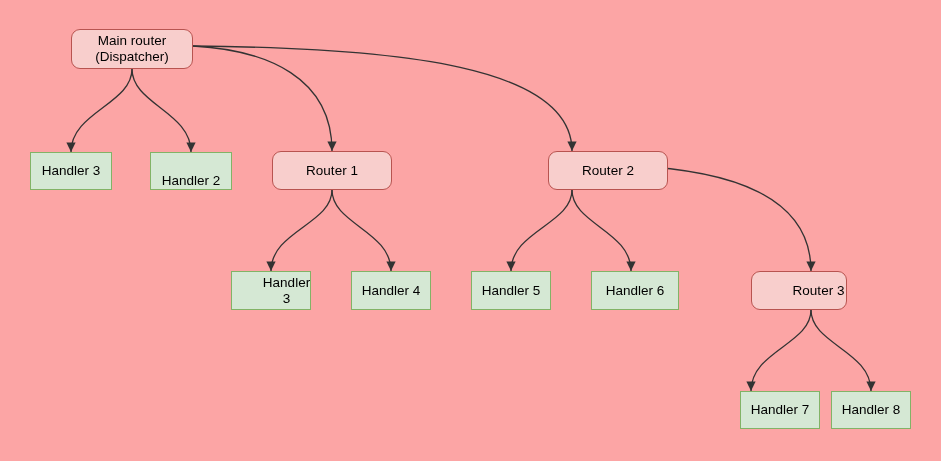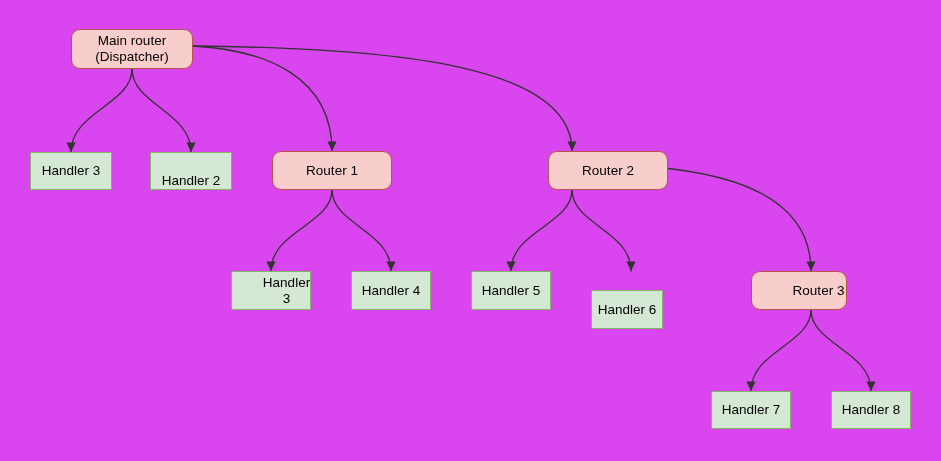--- a/index.html
+++ b/index.html
@@ -56,21 +56,21 @@
     stroke-linecap: round;
   }
   .arrow-head {
     fill: #333333;
     stroke: none;
   }
 </style>
 </head>
 <body>
 
-<div id="canvas" style="width: 941px; height: 461px; background: #d946ef;">
+<div id="canvas" style="width: 941px; height: 461px; background: #fca5a5;">
 
   <svg id="edge-layer" viewBox="0 0 941 461" width="941" height="461" xmlns="http://www.w3.org/2000/svg" style="width: 941px; height: 461px;">
       <g>
         <path class="edge-path" d="M 132 69 C 132 104 71 112 71 152" stroke="#333333"></path>
         <path d="M 71 152 L 66.4 142.5 L 75.6 142.5 Z" class="arrow-head" fill="#333333"></path>
       </g>
       <g>
         <path class="edge-path" d="M 132 69 C 132 104 191 112 191 152" stroke="#333333"></path>
         <path d="M 191 152 L 186.4 142.5 L 195.6 142.5 Z" class="arrow-head" fill="#333333"></path>
       </g>
@@ -115,19 +115,19 @@
   <div id="node-layer">
       <div class="node node-router" style="left: 71px; top: 29px; width: 122px; height: 40px; background: rgb(248, 206, 204); border-color: rgb(184, 84, 80); color: rgb(0, 0, 0);"><span>Main router
 (Dispatcher)</span></div>
       <div class="node node-handler" style="left: 30px; top: 152px; width: 82px; height: 38px; background: rgb(213, 232, 212); border-color: rgb(130, 179, 102); color: rgb(0, 0, 0);"><span>Handler 3</span></div>
       <div class="node node-handler" style="left: 150px; top: 152px; width: 82px; height: 38px; background: rgb(213, 232, 212); border-color: rgb(130, 179, 102); color: rgb(0, 0, 0); align-items: flex-end;"><span>Handler 2</span></div>
       <div class="node node-router" style="left: 272px; top: 151px; width: 120px; height: 39px; background: rgb(248, 206, 204); border-color: rgb(184, 84, 80); color: rgb(0, 0, 0);"><span>Router 1</span></div>
       <div class="node node-router" style="left: 512px; top: 151px; width: 120px; height: 39px; background: rgb(248, 206, 204); border-color: rgb(184, 84, 80); color: rgb(0, 0, 0); margin-left: 36px;"><span>Router 2</span></div>
       <div class="node node-handler" style="left: 231px; top: 271px; width: 80px; height: 39px; background: rgb(213, 232, 212); border-color: rgb(130, 179, 102); color: rgb(0, 0, 0); padding-left: 31px;"><span>Handler 3</span></div>
       <div class="node node-handler" style="left: 351px; top: 271px; width: 80px; height: 39px; background: rgb(213, 232, 212); border-color: rgb(130, 179, 102); color: rgb(0, 0, 0);"><span>Handler 4</span></div>
       <div class="node node-handler" style="left: 471px; top: 271px; width: 80px; height: 39px; background: rgb(213, 232, 212); border-color: rgb(130, 179, 102); color: rgb(0, 0, 0);"><span>Handler 5</span></div>
-      <div class="node node-handler" style="left: 591px; top: 271px; width: 72px; height: 39px; background: rgb(213, 232, 212); border-color: rgb(130, 179, 102); color: rgb(0, 0, 0); margin-top: 19px;"><span>Handler 6</span></div>
+      <div class="node node-handler" style="left: 591px; top: 271px; width: 88px; height: 39px; background: rgb(213, 232, 212); border-color: rgb(130, 179, 102); color: rgb(0, 0, 0);"><span>Handler 6</span></div>
       <div class="node node-router" style="left: 751px; top: 271px; width: 96px; height: 39px; background: rgb(248, 206, 204); border-color: rgb(184, 84, 80); color: rgb(0, 0, 0); padding-left: 39px;"><span>Router 3</span></div>
-      <div class="node node-handler" style="left: 711px; top: 391px; width: 80px; height: 38px; background: rgb(213, 232, 212); border-color: rgb(130, 179, 102); color: rgb(0, 0, 0);"><span>Handler 7</span></div>
+      <div class="node node-handler" style="left: 740px; top: 391px; width: 80px; height: 38px; background: rgb(213, 232, 212); border-color: rgb(130, 179, 102); color: rgb(0, 0, 0);"><span>Handler 7</span></div>
       <div class="node node-handler" style="left: 831px; top: 391px; width: 80px; height: 38px; background: rgb(213, 232, 212); border-color: rgb(130, 179, 102); color: rgb(0, 0, 0);"><span>Handler 8</span></div>
     </div>
 
 </div>
 
 </body></html>

